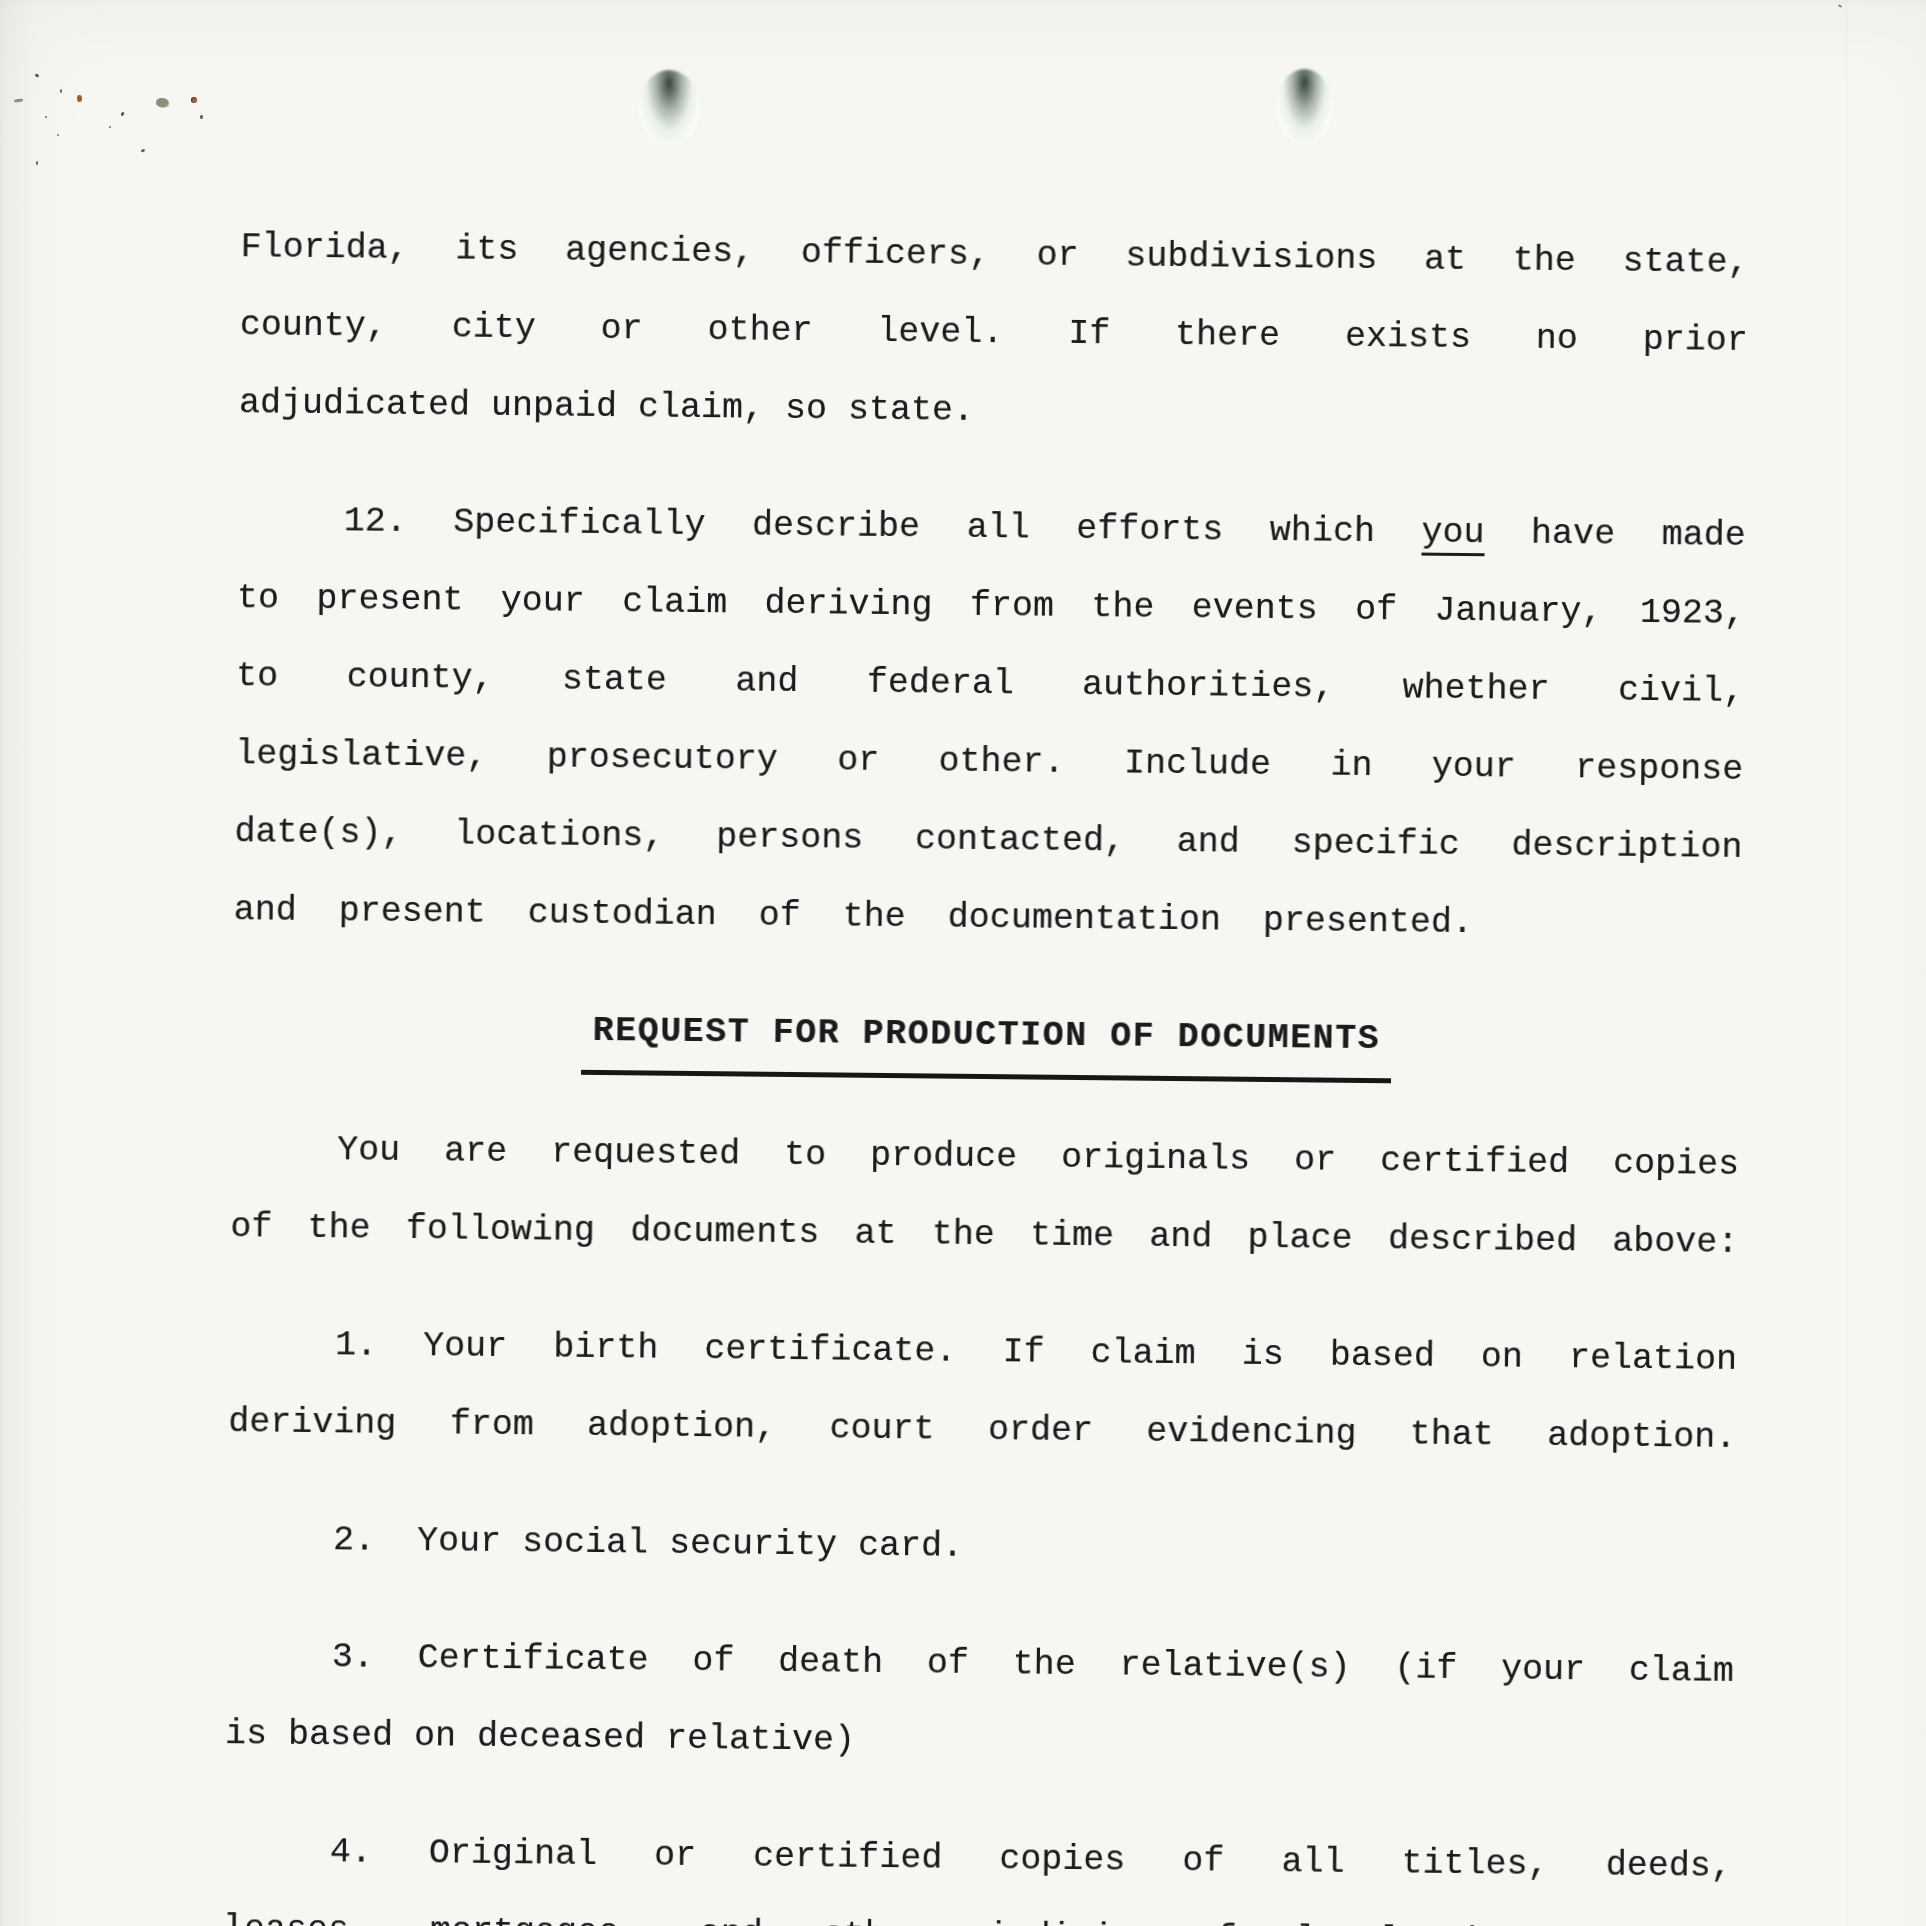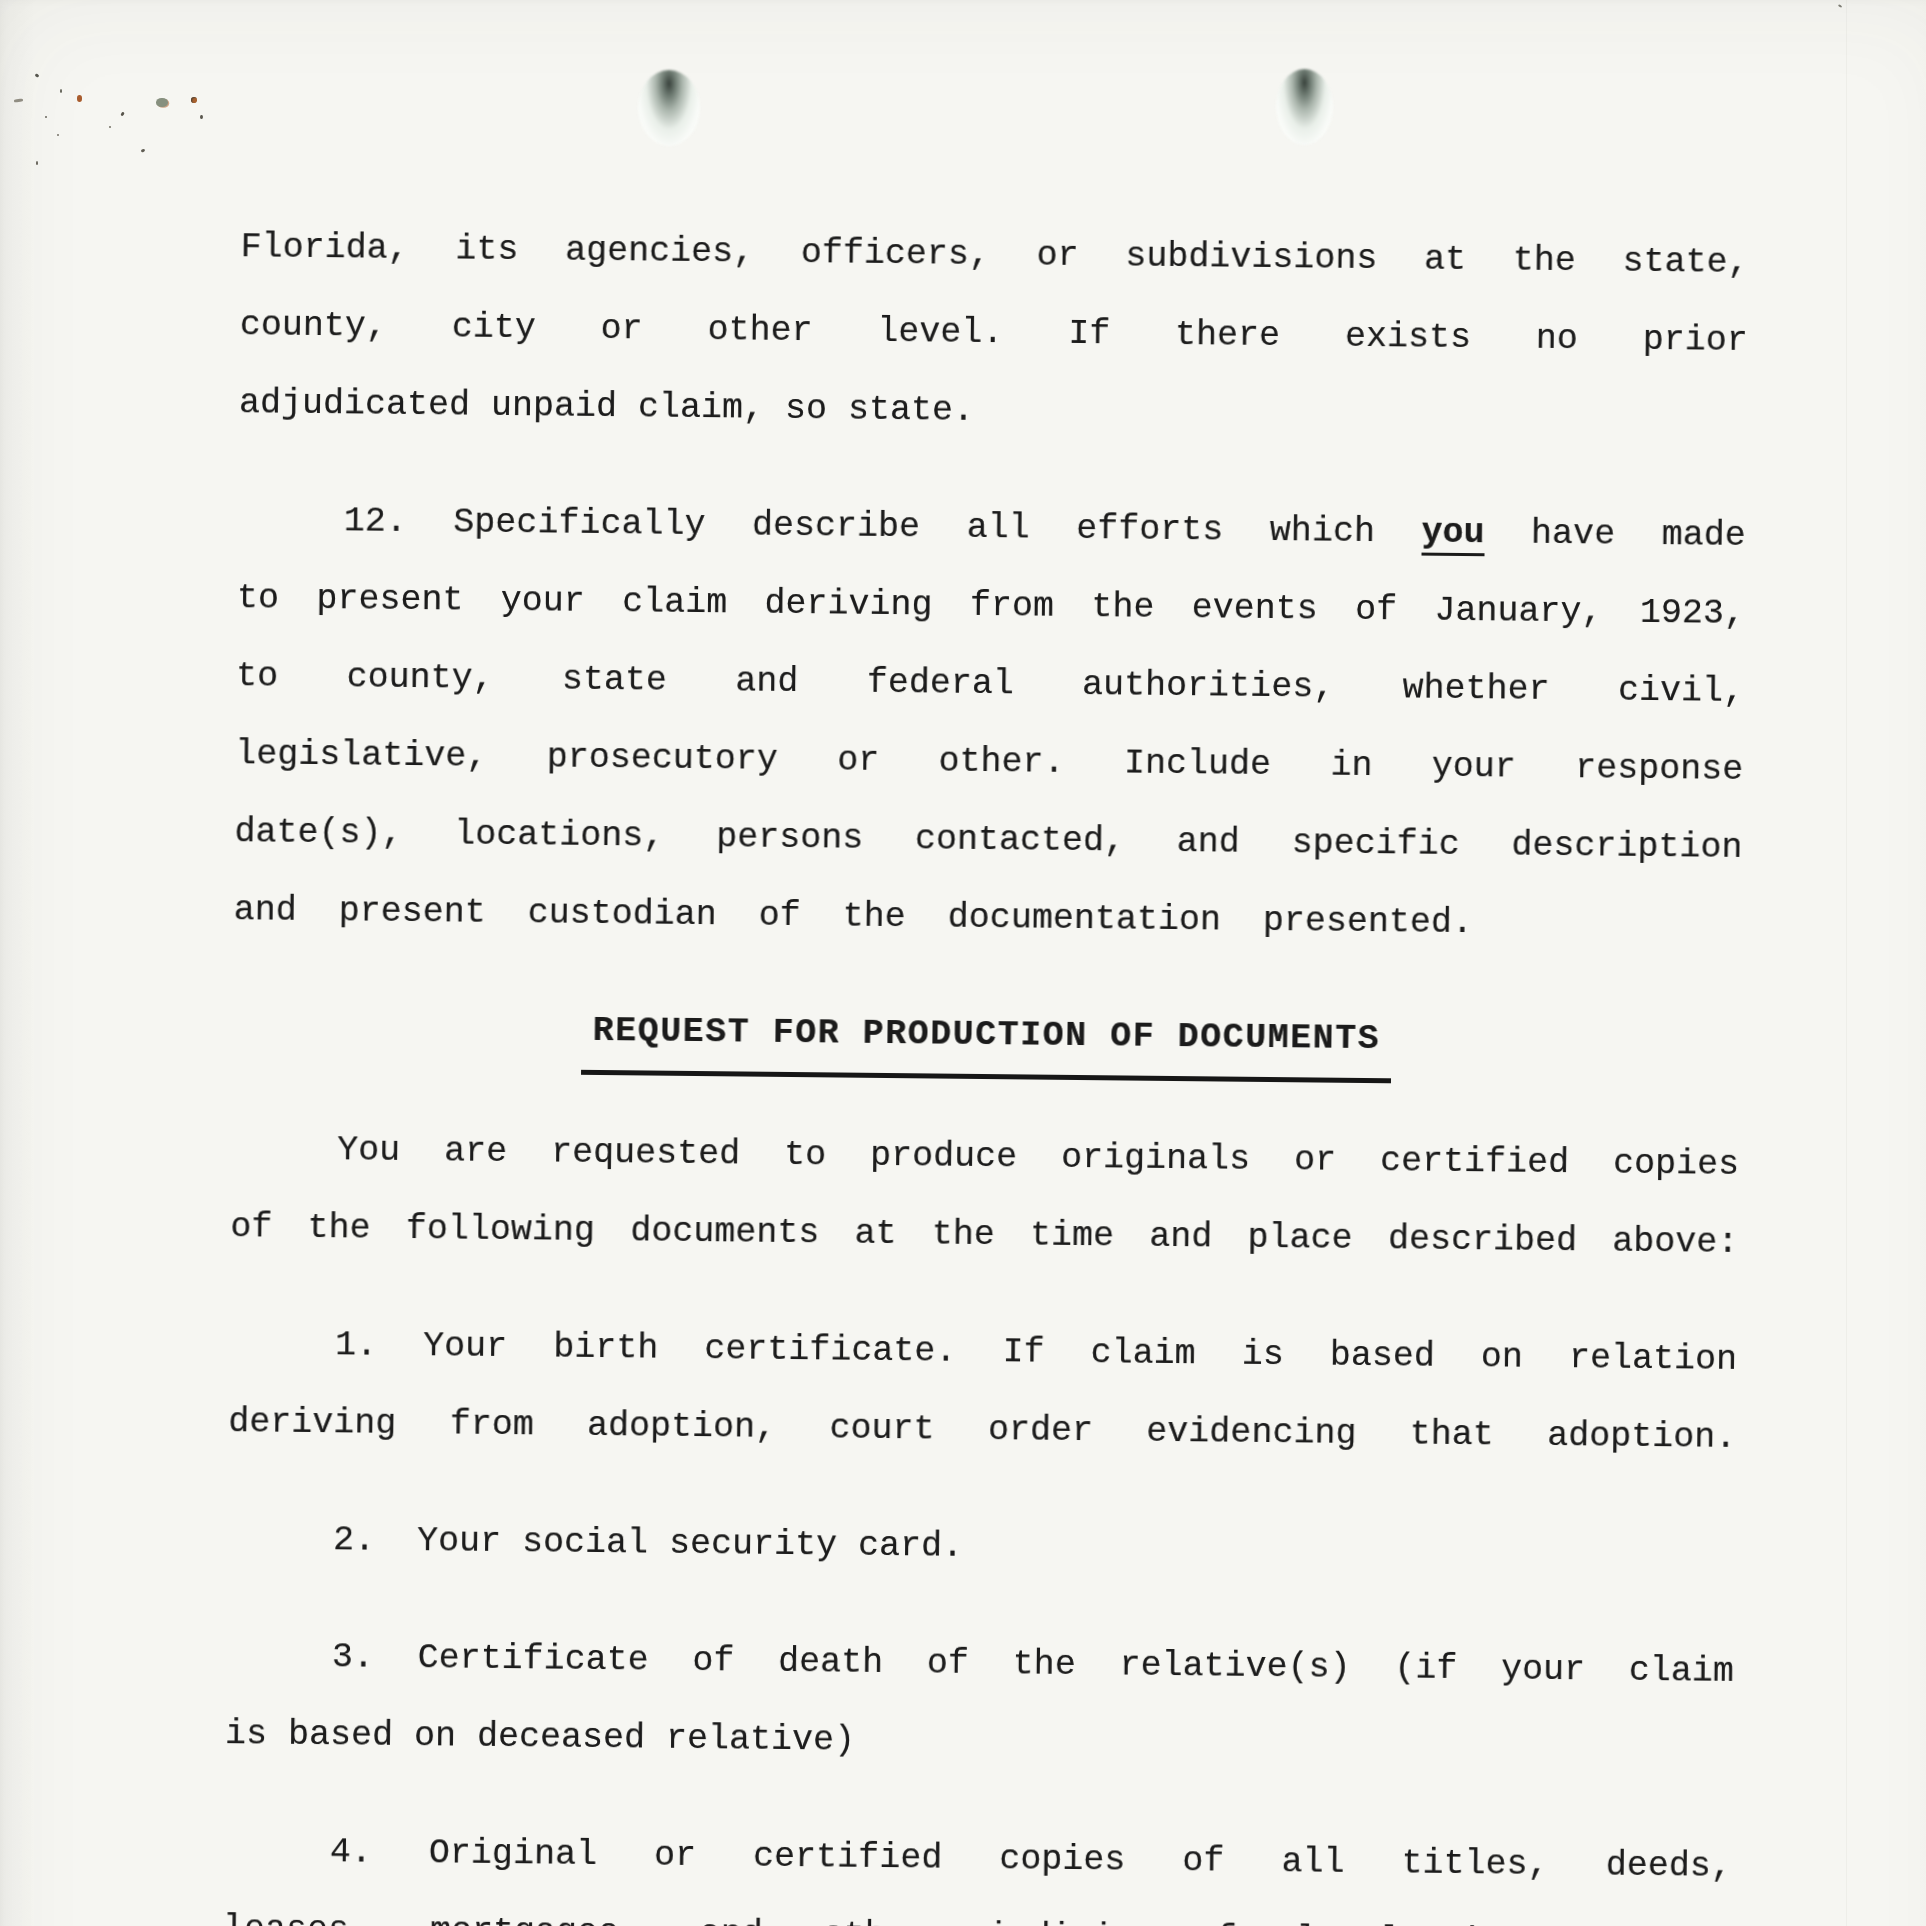--- a/index.html
+++ b/index.html
@@ -31,21 +31,21 @@
     position: absolute; left: 230px; top: 216px; width: 1508px;
     font-size: 35px; line-height: 78px;
     text-shadow: 0 0 0.6px rgba(15,15,15,0.45);
     filter: blur(0.2px);
   }
   .line { min-height: 78px; }
   .pre { white-space: pre-wrap; }
   .j { text-align: justify; text-align-last: justify; white-space: normal; }
   .ind { text-indent: 106px; }
   .g { margin-top: 39px; }
-  .u { border-bottom: 3.5px solid #1b1b1b; font-weight: bold; }
+  .u { border-bottom: 3.5px solid #1b1b1b; }
   .heading-line { text-align: center; }
   .heading-text {
     display: inline-block; font-weight: bold; letter-spacing: 1.5px;
     border-bottom: 5px solid #161616; padding: 0 10.8px;
   }
 
   
   .hole {
     position: absolute; border-radius: 50%;
     background: radial-gradient(ellipse at 50% 18%,

